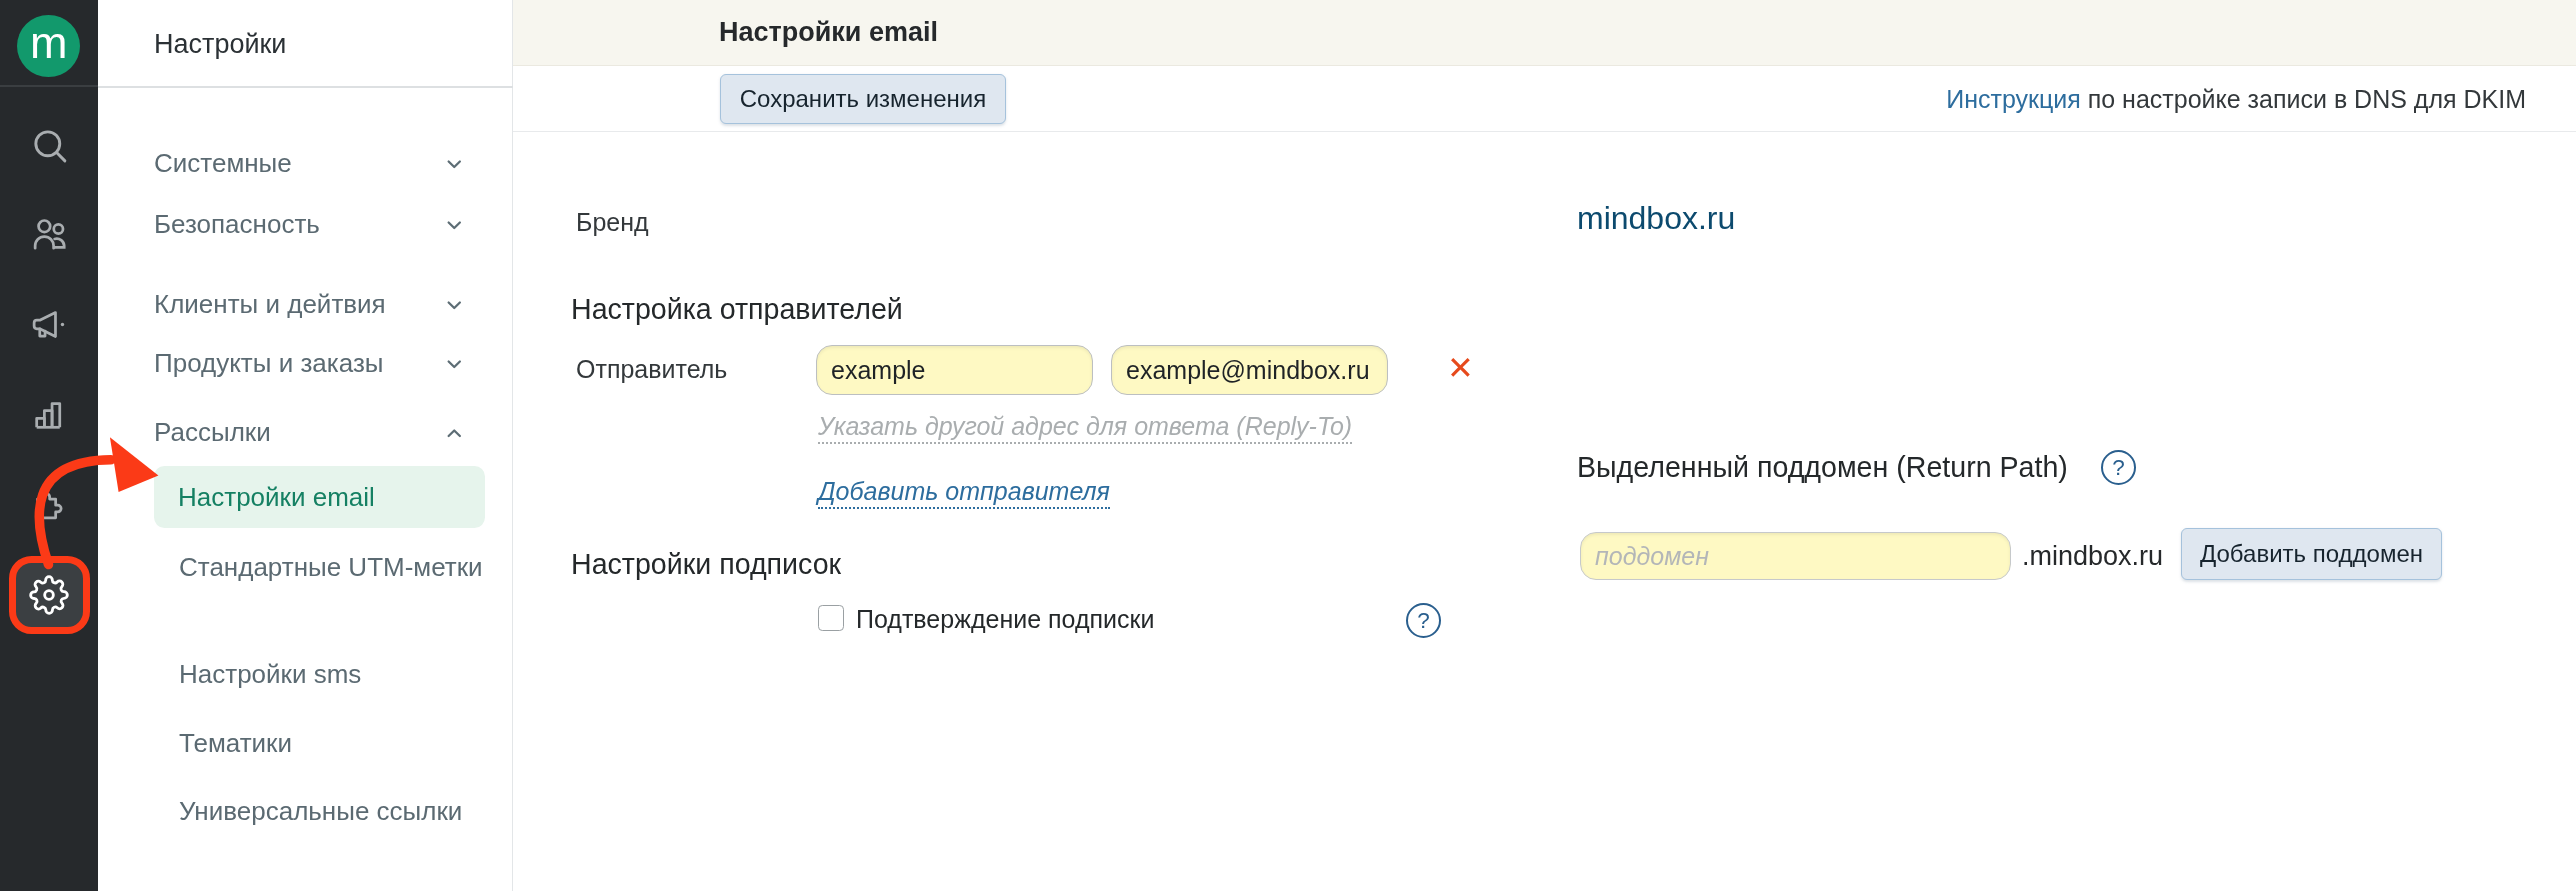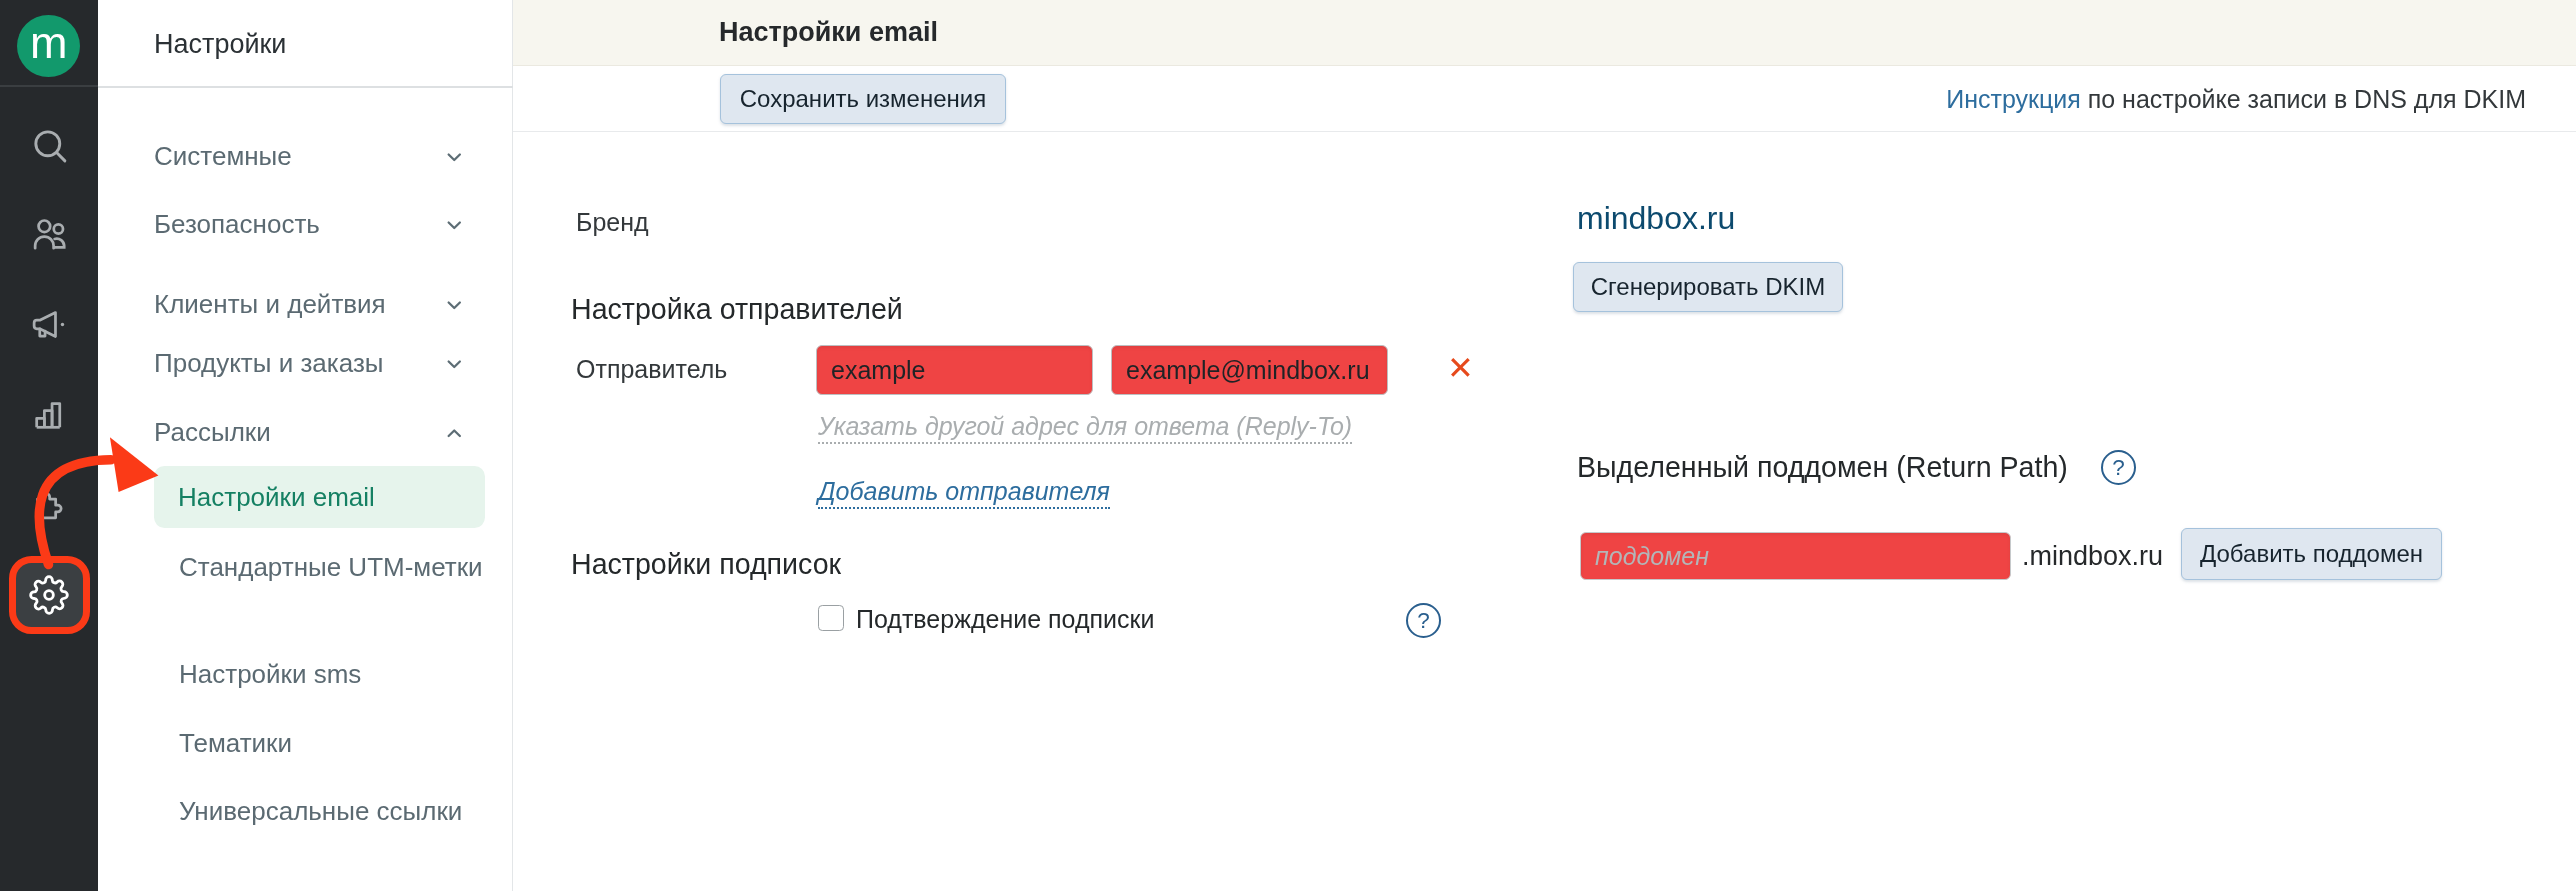--- a/index.html
+++ b/index.html
@@ -57,21 +57,21 @@
   .c-body { position:absolute; left:0; top:132px; width:2064px; height:760px; background:#fff; }
 
   .f-label { position:absolute; font-size:25px; color:#33383b; }
   .heading { position:absolute; font-size:28.6px; color:#24282a; }
   .selectbox { position:absolute; left:307px; top:68px; width:569px; height:47px; background:#fdfdfd;
                border:1.7px solid #c3c5c7; border-radius:5.2px; cursor:pointer;
                box-shadow:0 0.9px 1.7px rgba(0,0,0,0.08); }
   .selectbox-value { position:absolute; left:21px; top:8.7px; font-size:25px; color:#1f2326; }
   .select-caret { position:absolute; right:22.5px; top:19px; width:0; height:0;
                   border-left:7.8px solid transparent; border-right:7.8px solid transparent; border-top:10.4px solid #2a2d2f; }
-  .tinput { position:absolute; height:50px; background:#ef4444; border:1.7px solid #bcbfc1; border-radius:6px;
+  .tinput { position:absolute; height:50px; background:#fef9c3; border:1.7px solid #bcbfc1; border-radius:16px;
             font-family:"Liberation Sans","DejaVu Sans",sans-serif; font-size:25px; color:#1f2326; padding:0 14px;
             box-shadow:inset 0 1.7px 3.5px rgba(0,0,0,0.07); }
   .tinput::placeholder { color:#b3b6b8; font-style:italic; }
   .in-sender { left:304px; top:213px; width:277px; }
   .in-email  { left:599px; top:213px; width:277px; }
   .remove-x { position:absolute; left:935px; top:220px; font-size:32px; color:#e64a1c; cursor:pointer; line-height:1; }
   .dotted-link { border-bottom:2.6px dotted currentColor; padding-bottom:1.7px; cursor:pointer;font-style:italic; }
   .replyto { position:absolute; left:306px; top:280px; font-size:25px; color:#a9adaf; }
   .add-sender { position:absolute; left:306px; top:345px; font-size:25px; color:#2d6d9e; }
   .checkbox { position:absolute; left:306px; top:473px; width:26px; height:26px; background:#fff;
@@ -144,21 +144,21 @@
           <path d="M19.4 15a1.65 1.65 0 0 0 .33 1.82l.06.06a2 2 0 0 1-2.83 2.83l-.06-.06a1.65 1.65 0 0 0-1.82-.33 1.65 1.65 0 0 0-1 1.51V21a2 2 0 0 1-4 0v-.09A1.65 1.65 0 0 0 9 19.4a1.65 1.65 0 0 0-1.82.33l-.06.06a2 2 0 0 1-2.83-2.83l.06-.06a1.65 1.65 0 0 0 .33-1.82 1.65 1.65 0 0 0-1.51-1H3a2 2 0 0 1 0-4h.09A1.65 1.65 0 0 0 4.6 9a1.65 1.65 0 0 0-.33-1.82l-.06-.06a2 2 0 0 1 2.83-2.83l.06.06a1.65 1.65 0 0 0 1.82.33H9a1.65 1.65 0 0 0 1-1.51V3a2 2 0 0 1 4 0v.09a1.65 1.65 0 0 0 1 1.51 1.65 1.65 0 0 0 1.82-.33l.06-.06a2 2 0 0 1 2.83 2.83l-.06.06a1.65 1.65 0 0 0-.33 1.82V9a1.65 1.65 0 0 0 1.51 1H21a2 2 0 0 1 0 4h-.09a1.65 1.65 0 0 0-1.51 1z"></path>
         </svg>
       </span>
     </div>
   </div>
 
   <div class="sidebar">
     <div class="sb-title">Настройки</div>
     <div class="sb-divider"></div>
 
-    <div class="sb-item" style="top:137px;">
+    <div class="sb-item" style="top:144px;">
       <span class="sb-item-label">Системные</span>
       <span class="sb-chevron">
         <svg viewBox="0 0 24 24" fill="none" stroke="currentColor" stroke-width="2.4" stroke-linecap="round" stroke-linejoin="round">
             <polyline points="6 9 12 15 18 9"></polyline>
           </svg>
       </span>
     </div>
     <div class="sb-item" style="top:205px;">
       <span class="sb-item-label">Безопасность</span>
       <span class="sb-chevron">
@@ -225,21 +225,20 @@
 
       <div class="add-sender"><span class="dotted-link">Добавить отправителя</span></div>
 
       <div class="heading" style="left:59px; top:416px;">Настройки подписок</div>
 
       <div class="checkbox"></div>
       <div class="cb-label">Подтверждение подписки</div>
       <div class="qcircle q1">?</div>
 
       <div class="domain-title">mindbox.ru</div>
-      <div class="btn dkim-btn">Сгенерировать DKIM</div>
 
       <div class="heading sub-heading">Выделенный поддомен (Return Path)</div>
       <div class="qcircle q2">?</div>
 
       <input class="tinput in-subdomain" placeholder="поддомен" style="">
       <div class="suffix">.mindbox.ru</div>
       <div class="btn add-sub-btn">Добавить поддомен</div>
     </div>
   </div>
 

